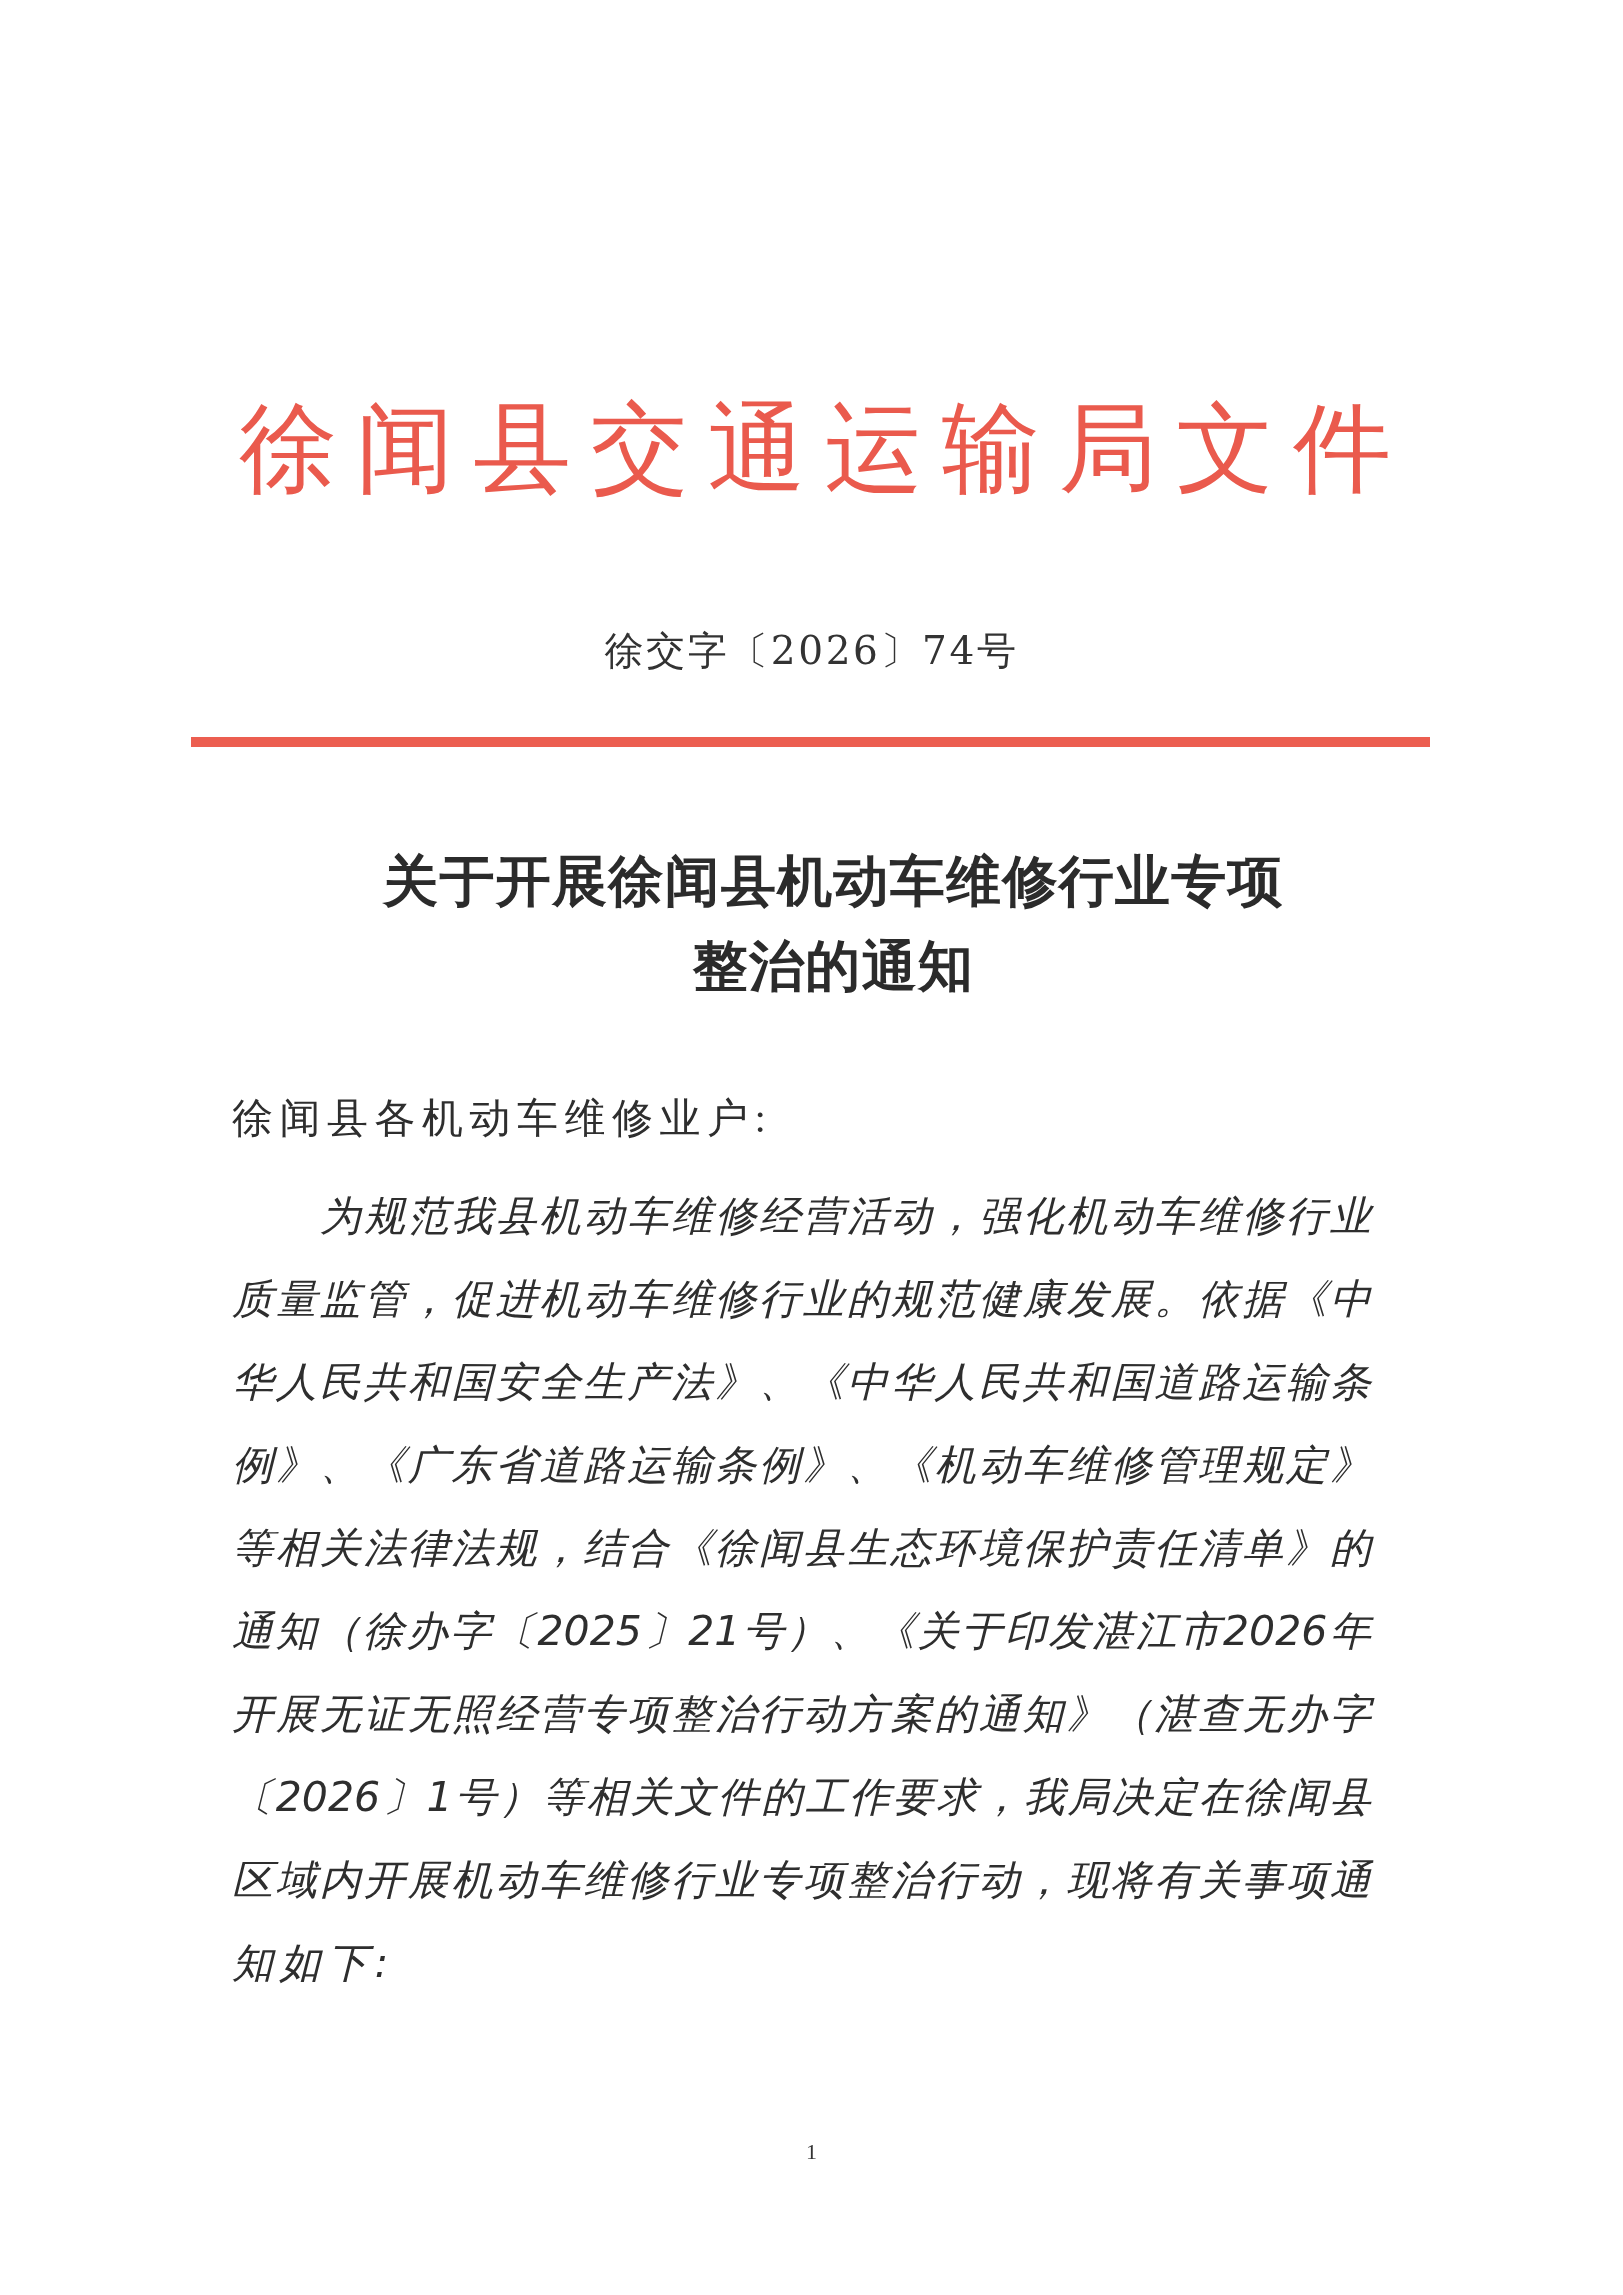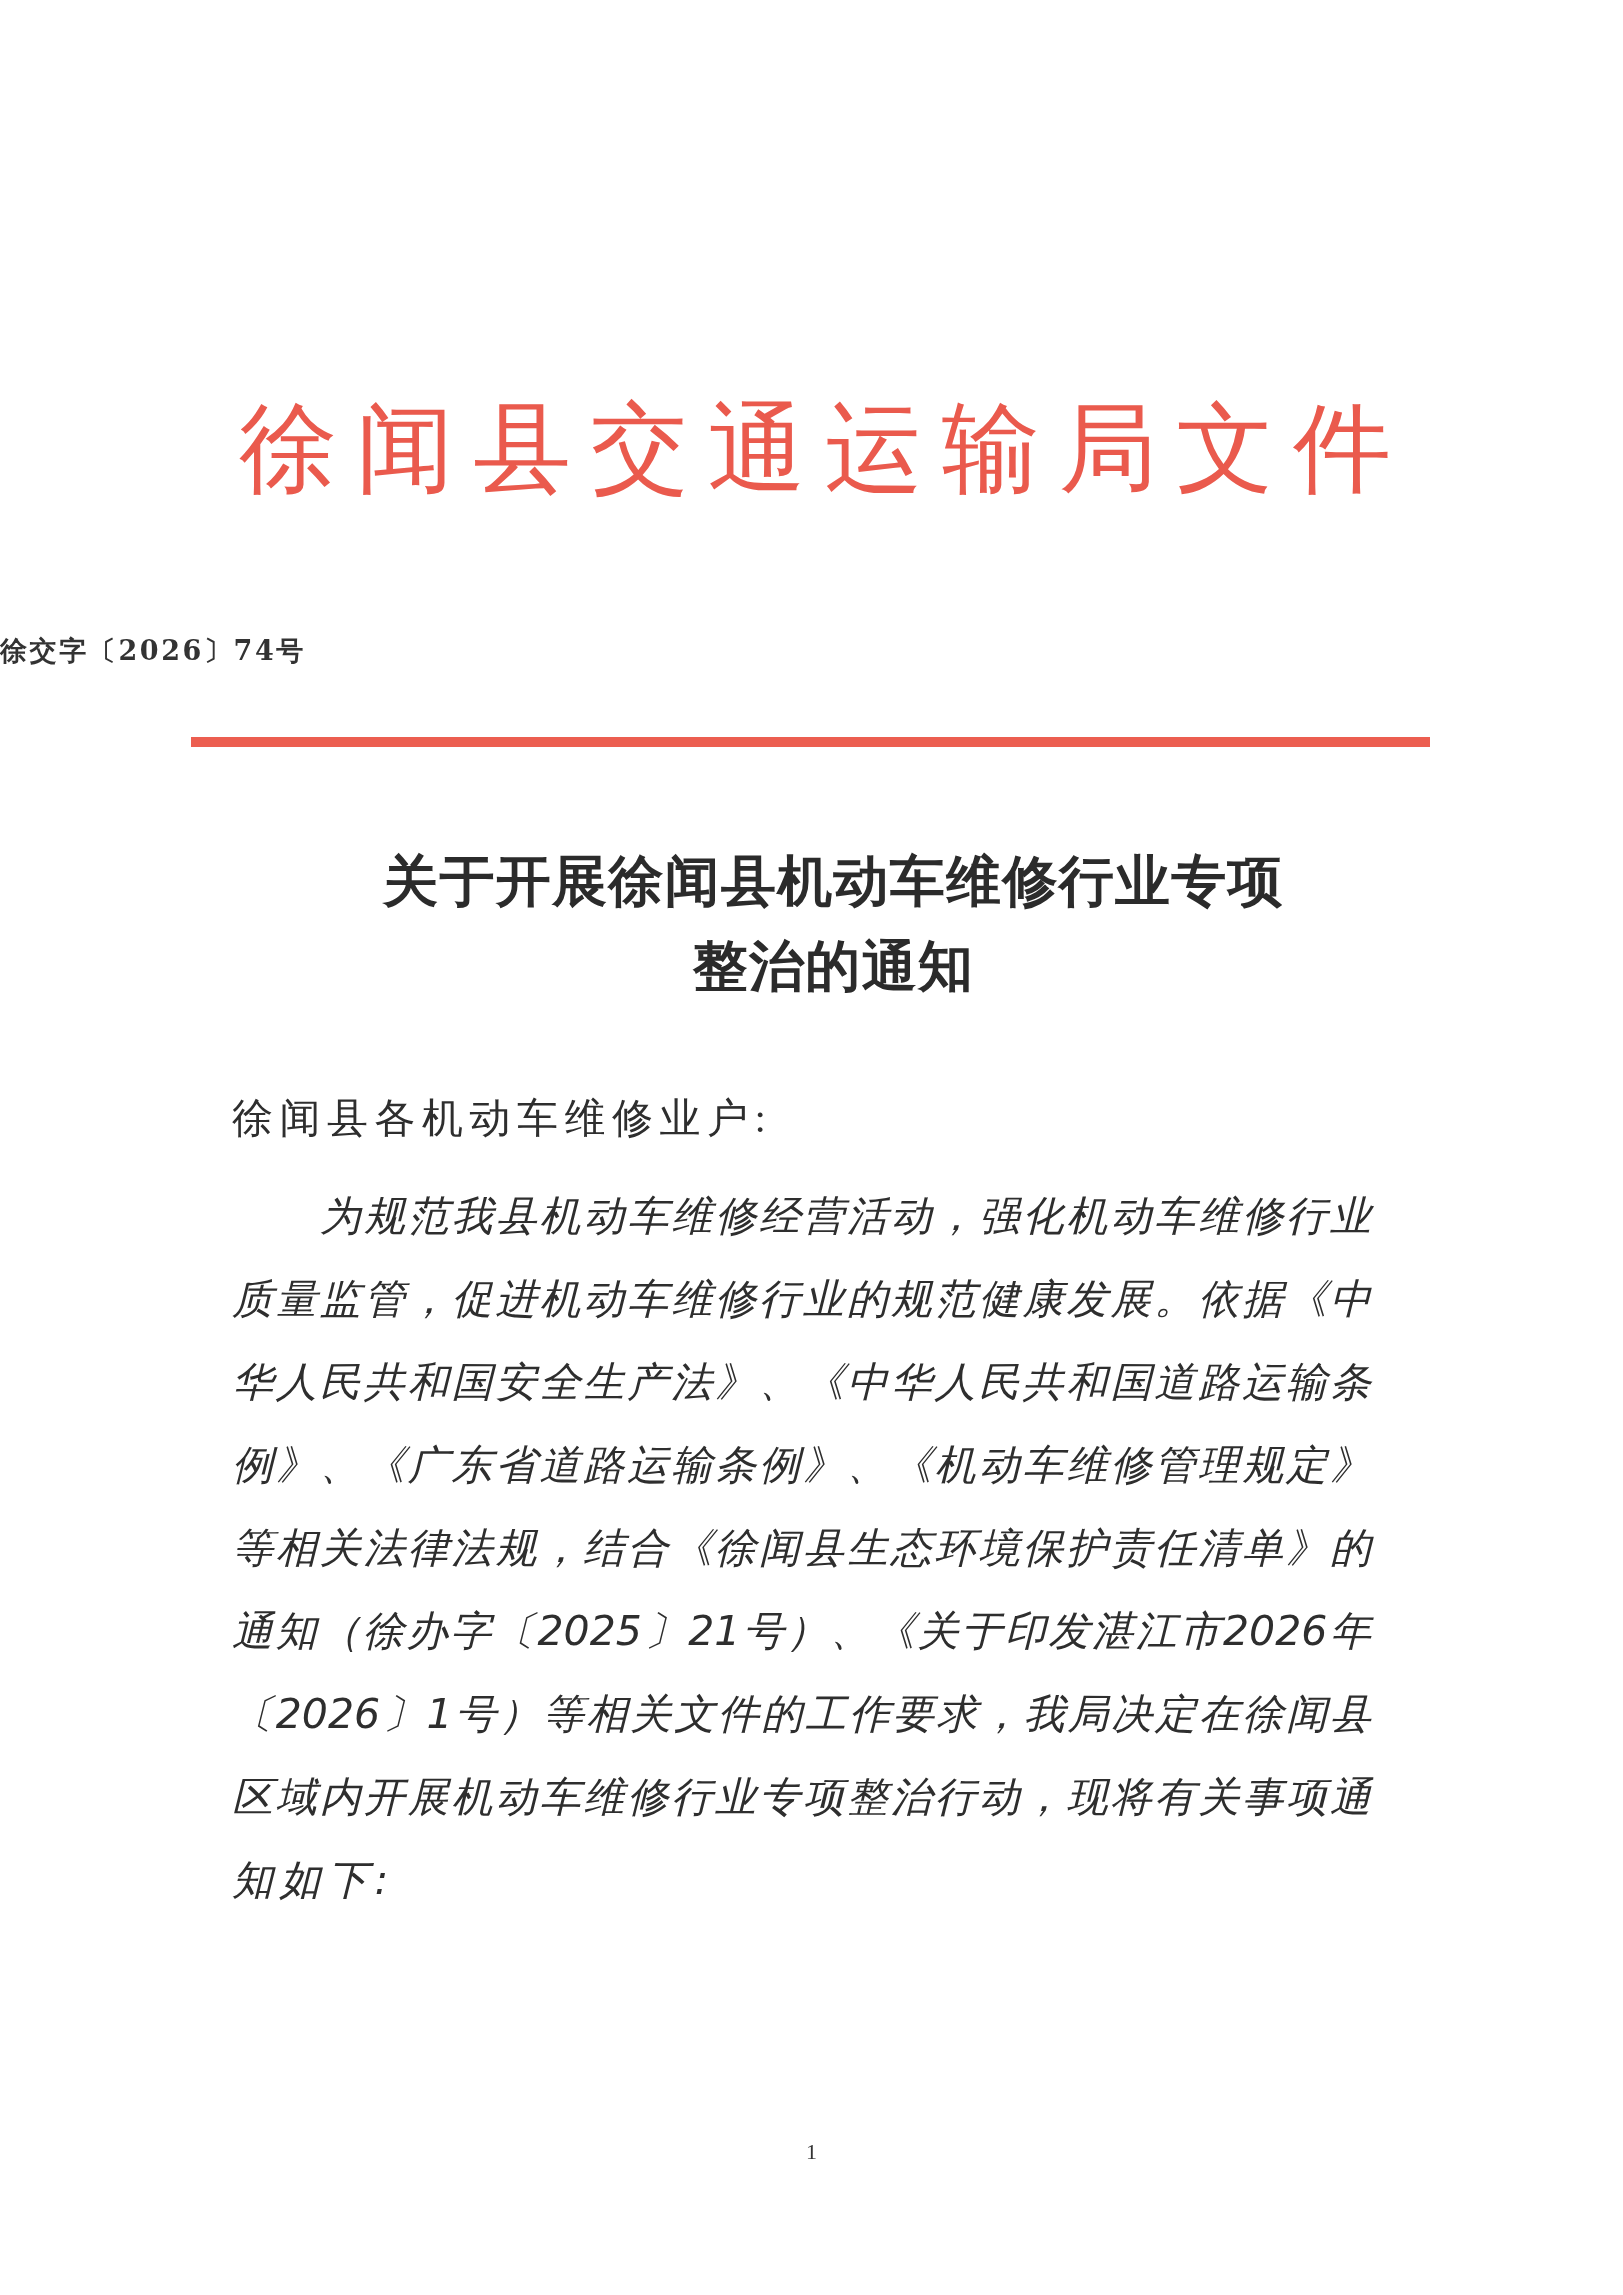--- a/index.html
+++ b/index.html
@@ -13,24 +13,23 @@
   .red-header {
     position: absolute; left: 239px; top: 393px; width: 1152px;
     display: flex; justify-content: space-between;
     font-family: "DejaVu Serif", "Liberation Serif", serif;
     font-size: 98px; line-height: 111px; color: #ea5a4d; font-weight: normal;
     transform: scaleY(1.0);
   }
   .red-header span { display: inline-block; width: 98px; text-align: center; }
   .doc-number {
     position: absolute; left: 0; right: 0; top: 625px;
-    font-size: 27px; line-height: 52px; color: #333;
+    text-align: center; font-size: 39px; line-height: 52px; color: #333;
     letter-spacing: 2.6px;
     font-family: "DejaVu Serif", "Liberation Serif", serif;
-    font-weight: bold;
   }
   .red-rule {
     position: absolute; left: 191px; top: 737px; width: 1239px; height: 9.8px;
     background: #ec5e50;
   }
   .doc-title {
     position: absolute; left: 0; right: 0; top: 838px;
     text-align: center; font-size: 55px; line-height: 85px; font-weight: bold;
     color: #2b2b2b; letter-spacing: 1.3px;
     font-family: "DejaVu Serif", "Liberation Serif", serif;
@@ -84,20 +83,21 @@
 
   <div class="salutation">徐闻县各机动车维修业户:</div>
 
   <div class="body-lines">
     <span class="body-line first">为规范我县机动车维修经营活动，强化机动车维修行业</span>
     <span class="body-line">质量监管，促进机动车维修行业的规范健康发展。依据《中</span>
     <span class="body-line">华人民共和国安全生产法》、《中华人民共和国道路运输条</span>
     <span class="body-line">例》、《广东省道路运输条例》、《机动车维修管理规定》</span>
     <span class="body-line">等相关法律法规，结合《徐闻县生态环境保护责任清单》的</span>
     <span class="body-line">通知（徐办字〔2025〕21号）、《关于印发湛江市2026年</span>
+    <span class="body-line">开展无证无照经营专项整治行动方案的通知》（湛查无办字</span>
     <span class="body-line">〔2026〕1号）等相关文件的工作要求，我局决定在徐闻县</span>
     <span class="body-line">区域内开展机动车维修行业专项整治行动，现将有关事项通</span>
     <span class="body-line last">知如下:</span>
   </div>
 
   <div class="page-number">1</div>
 
 </div>
 
 

